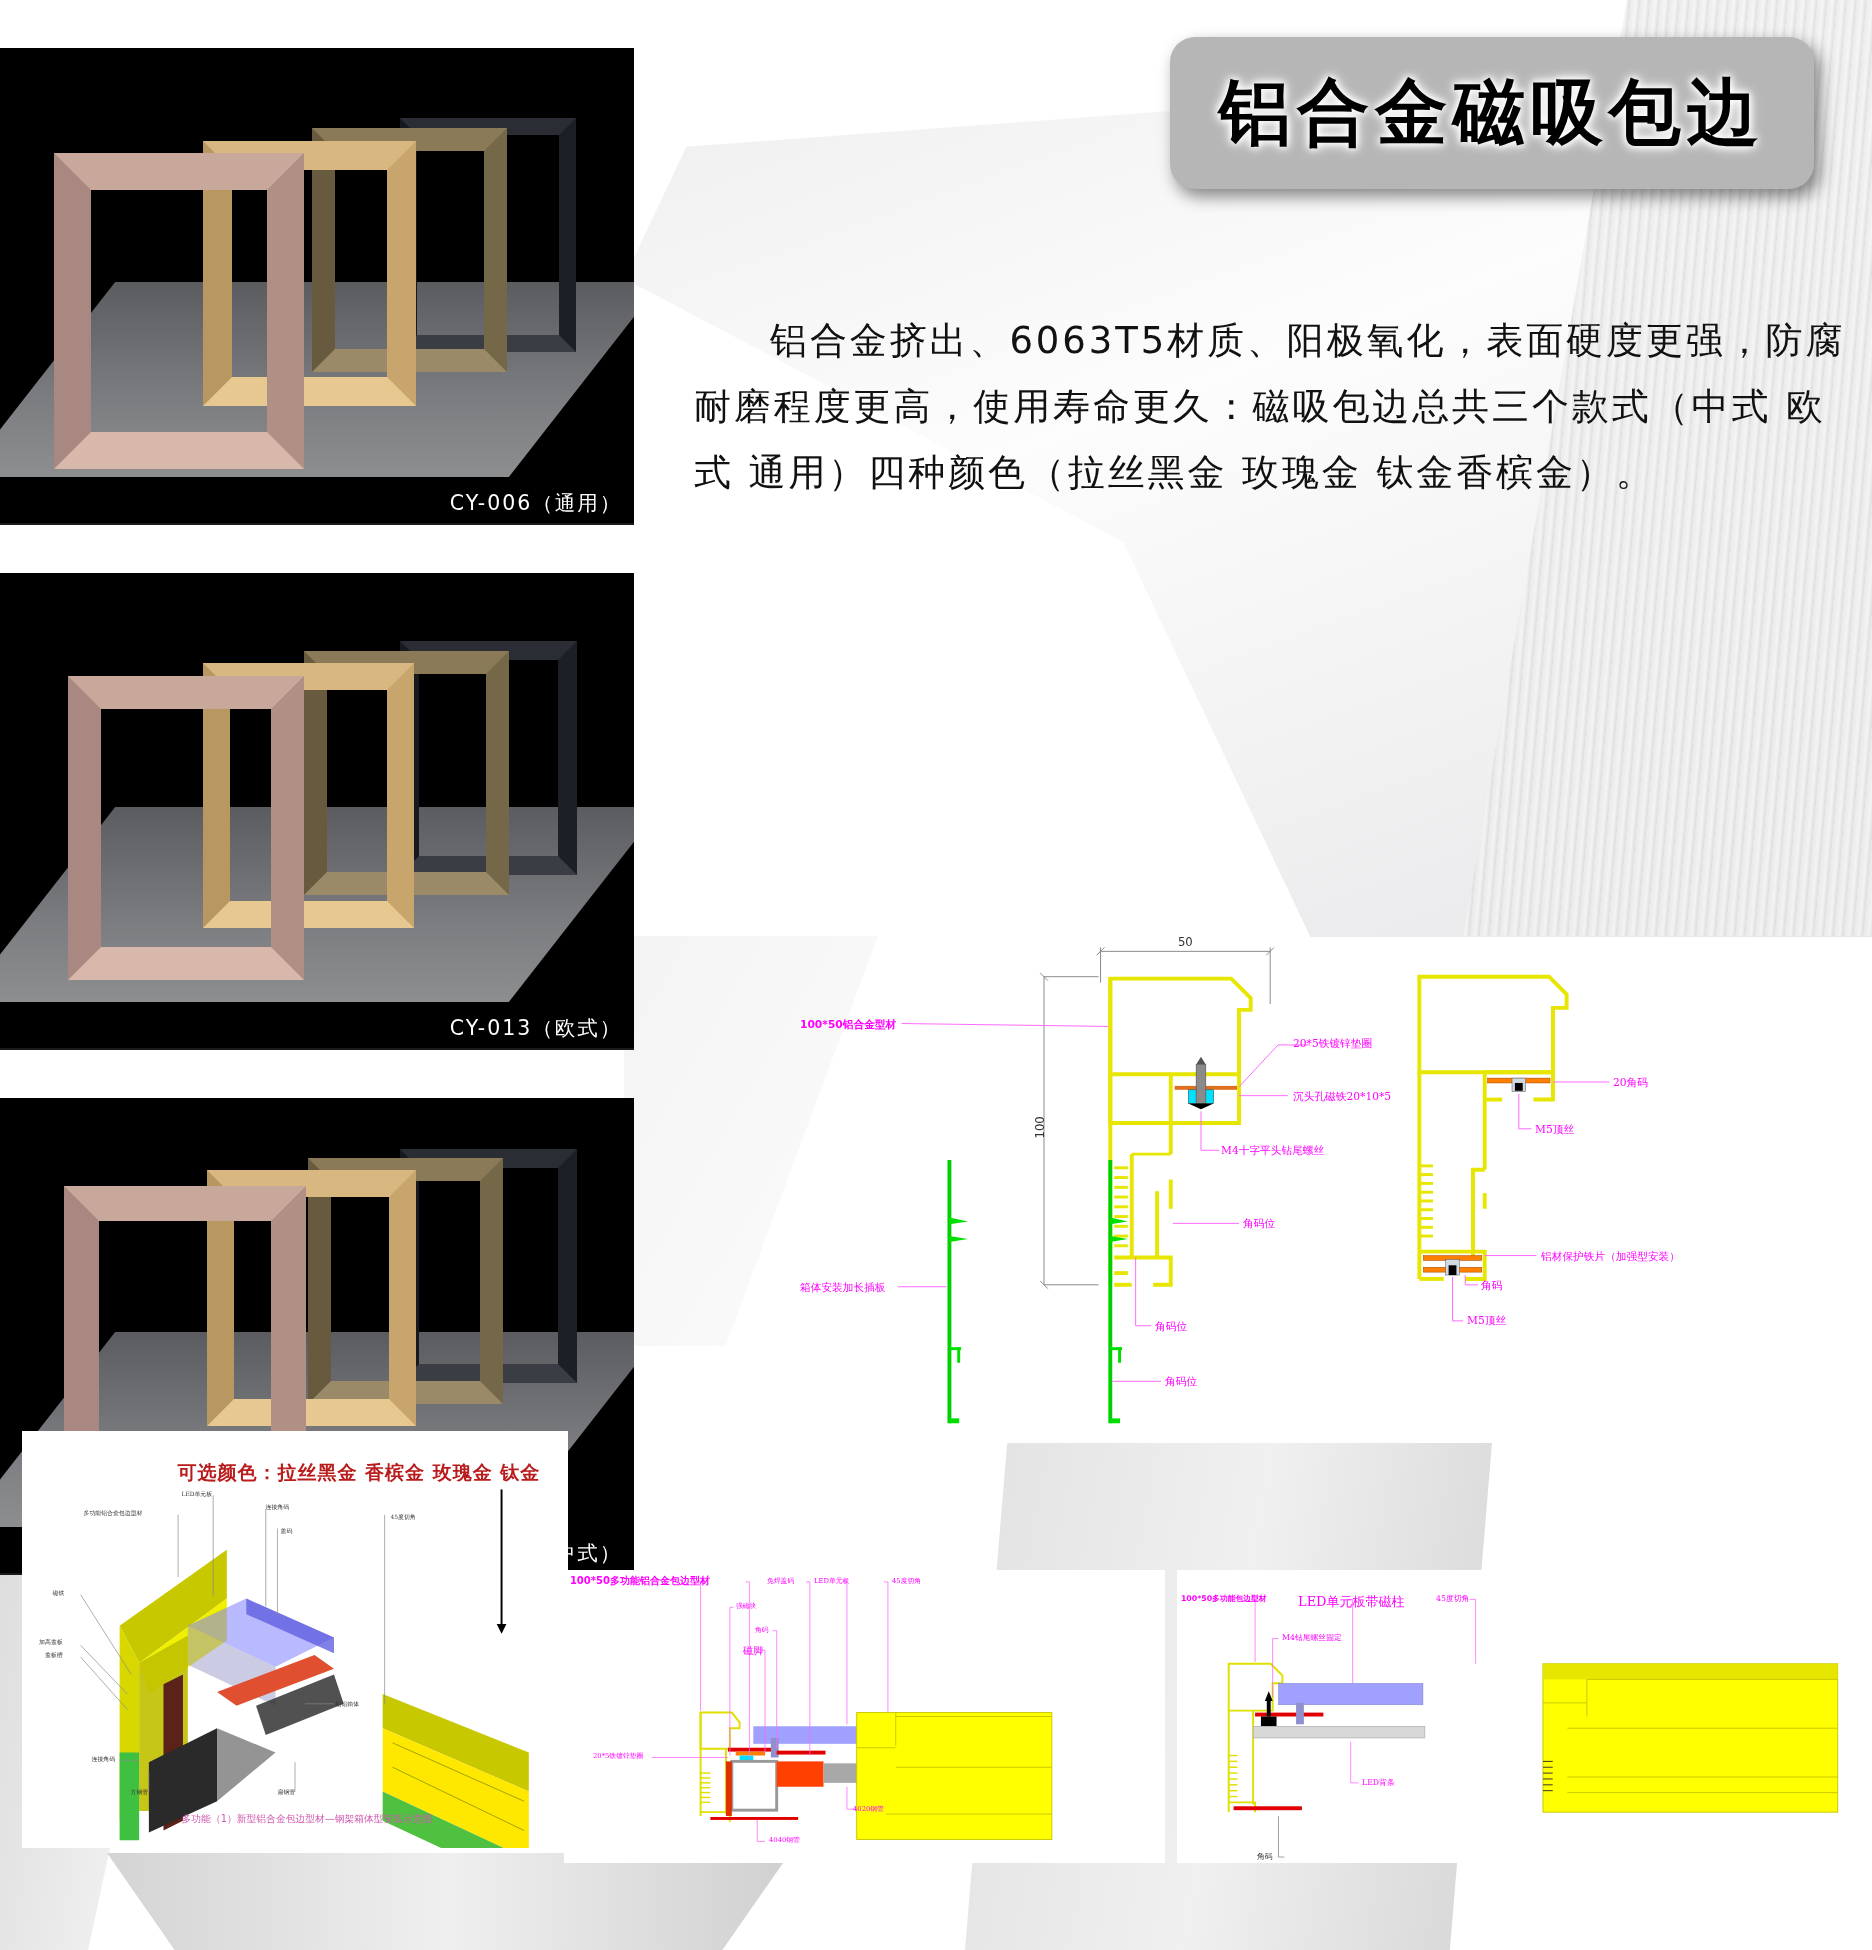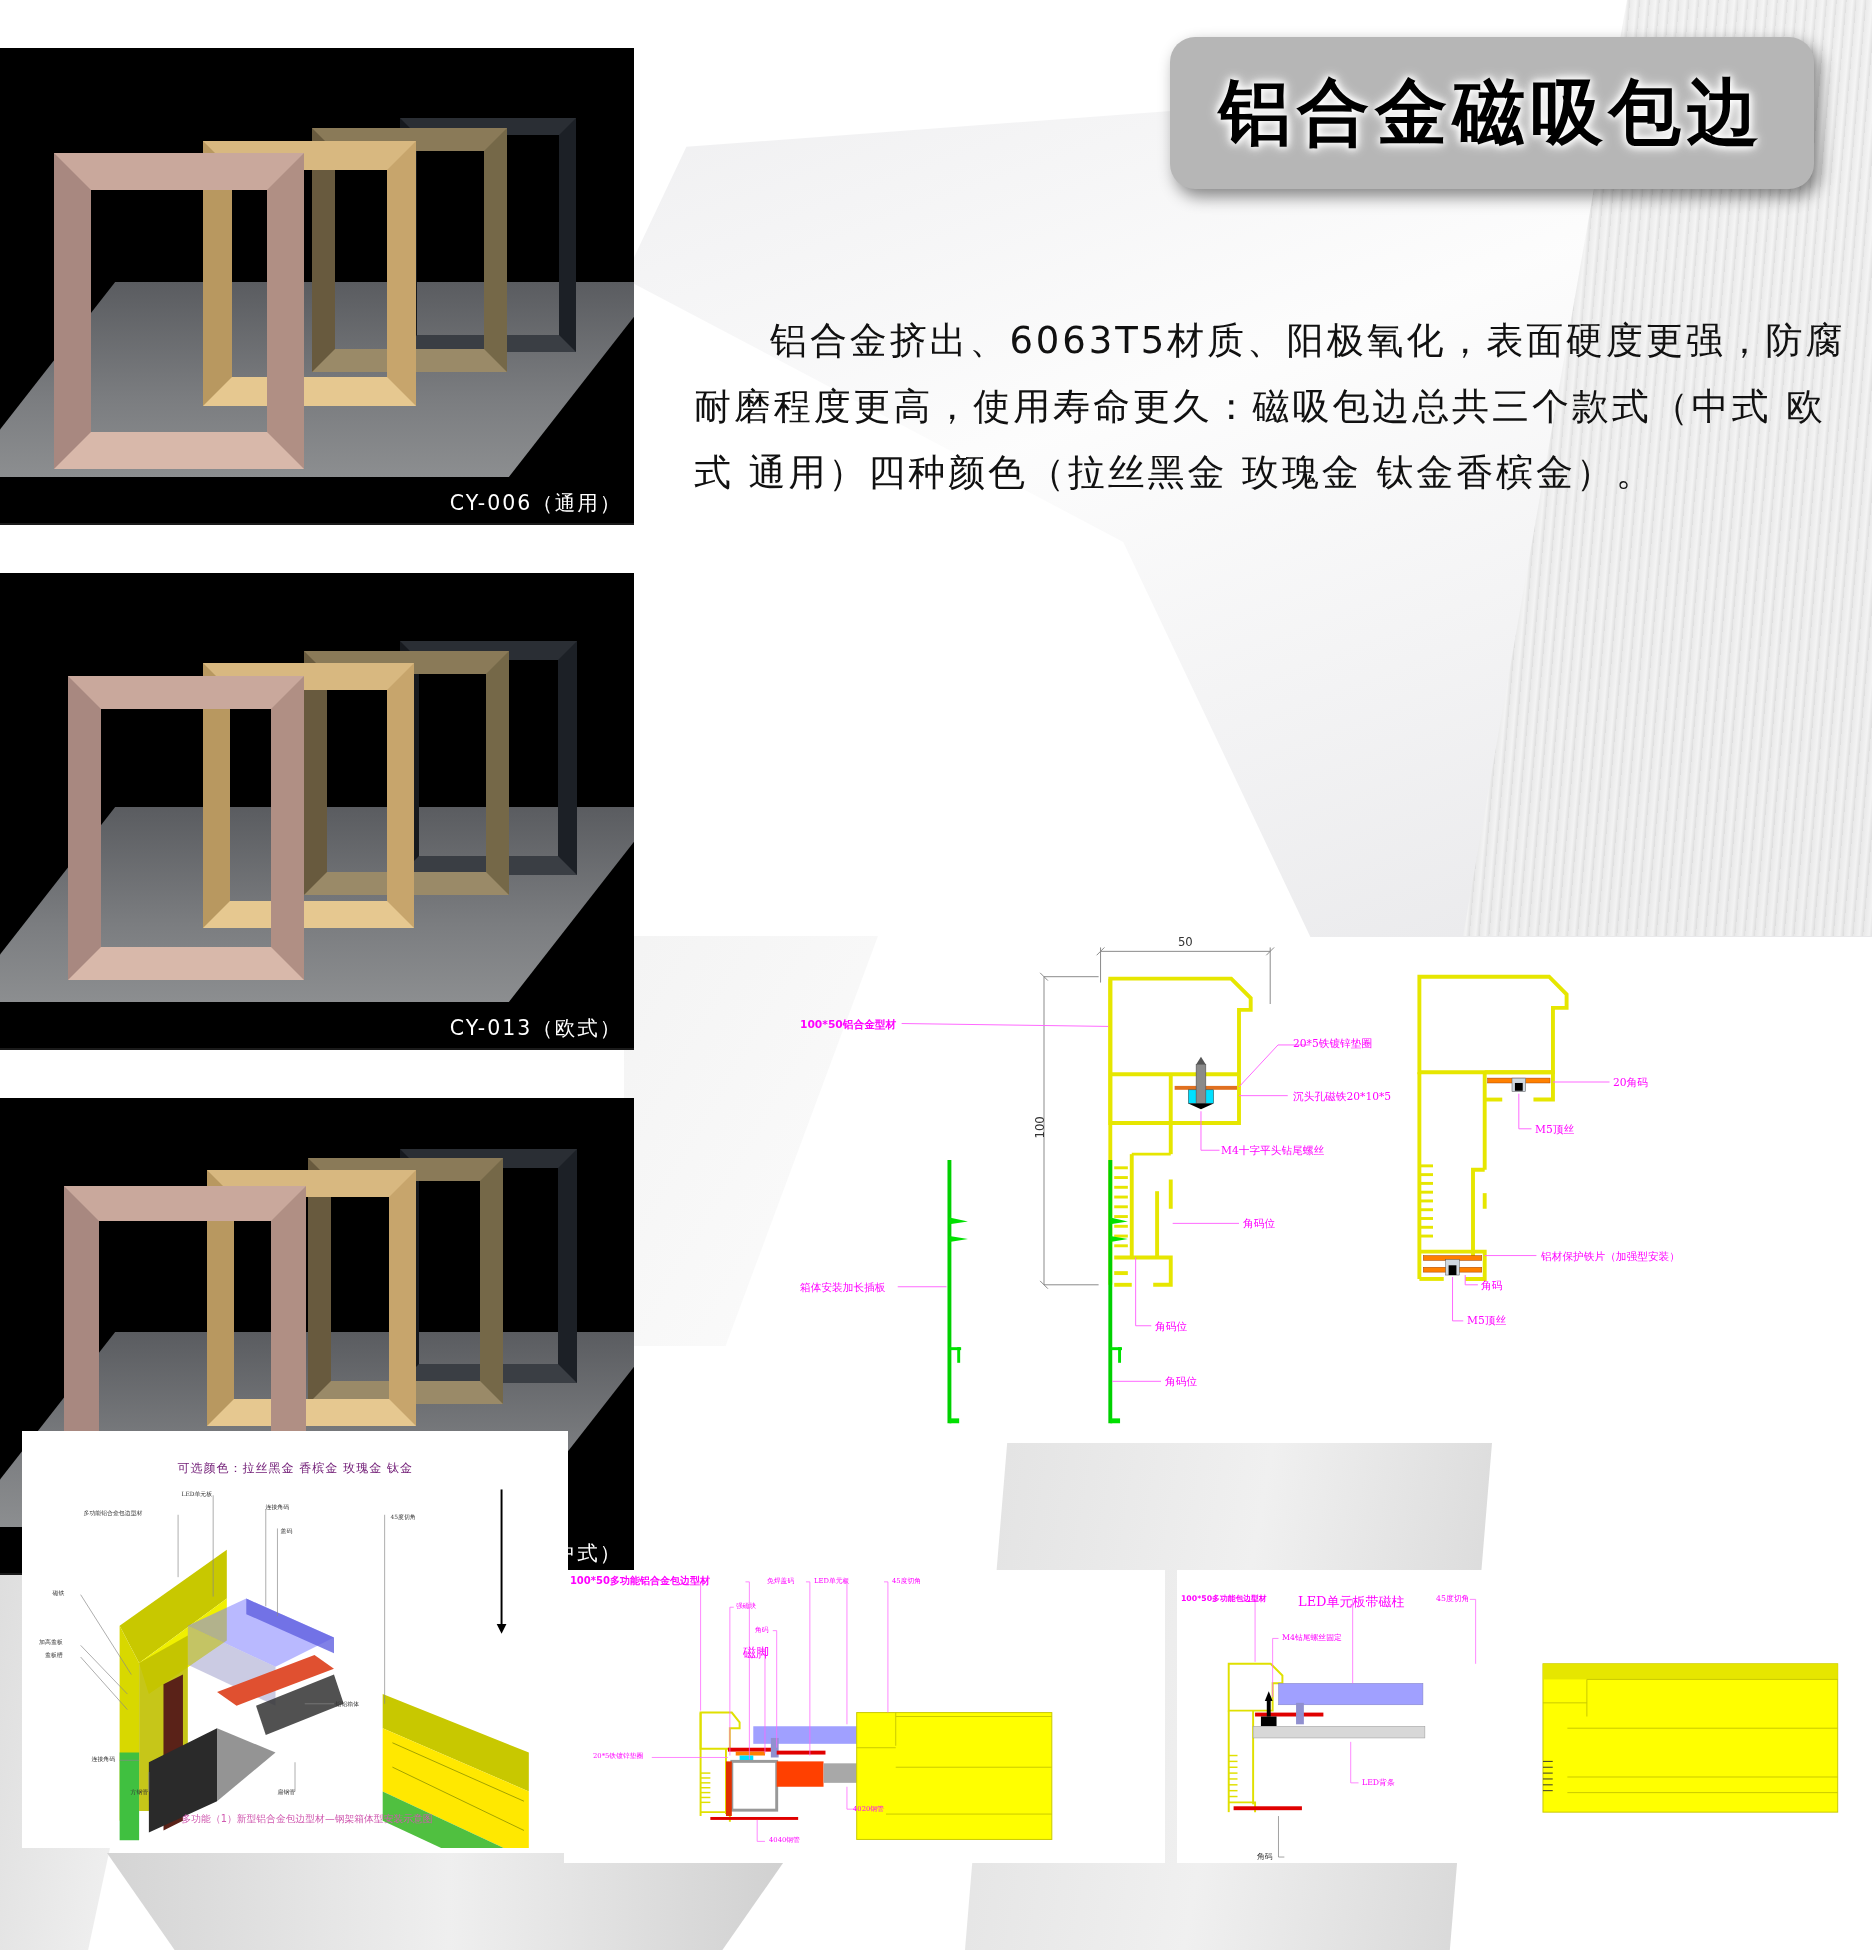--- a/index.html
+++ b/index.html
@@ -53,21 +53,21 @@
 
   
   .body-text { position: absolute; left: 694px; top: 308px; width: 1161px; font-size: 37px; line-height: 66px; color: #111; letter-spacing: 2.9px; }
   .body-text p { text-indent: 76px; }
 
   
   .drawing { position: absolute; }
   .lbl { font-family: "DejaVu Serif", serif; color: #ff00ff; font-size: 10.7px; white-space: nowrap; position: absolute; }
   .lbl-dark { color: #333; }
   .panel { position: absolute; background: #ffffff; }
-  .colors-title { position: absolute; font-weight: normal; font-size: 12px; color: #701a75; white-space: nowrap; letter-spacing: 1px; }
+  .colors-title { position: absolute; font-weight: bold; font-size: 19px; color: #b91c1c; white-space: nowrap; letter-spacing: 1px; }
   .caption-pink { position: absolute; font-size: 9.8px; color: #d05ab0; white-space: nowrap; }
 </style>
 </head>
 <body>
 
 <div class="bg-shape bg1"></div>
 <div class="bg-shape bg2"></div>
 <div class="bg-shape bg3"></div>
 <div class="bg-shape bg4"></div>
 <div class="bg-shape bg5"></div>
@@ -343,21 +343,21 @@
       <polyline points="290,222 290,245 300,245"></polyline>
       <polyline points="198,256 198,278 206,278"></polyline>
     </g>
   </svg>
   <span class="lbl" style="left:5.9px;top:3.9px;font-size:10px;font-weight:bold;font-family:'DejaVu Sans',sans-serif;">100*50多功能铝合金包边型材</span>
   <span class="lbl" style="left:203px;top:5.9px;font-size:6.8px;">免焊盖码</span>
   <span class="lbl" style="left:250px;top:5.9px;font-size:6.8px;">LED单元板</span>
   <span class="lbl" style="left:328px;top:5.9px;font-size:6.8px;">45度切角</span>
   <span class="lbl" style="left:172px;top:31px;font-size:6.8px;">强磁块</span>
   <span class="lbl" style="left:191px;top:55px;font-size:6.8px;">角码</span>
-  <span class="lbl" style="left:179px;top:74px;font-size:13px;">磁脚</span>
+  <span class="lbl" style="left:179px;top:74px;font-size:10px;">磁脚</span>
   <span class="lbl" style="left:29px;top:181px;font-size:6.8px;">20*5铁镀锌垫圈</span>
   <span class="lbl" style="left:289px;top:234px;font-size:6.8px;">4020钢管</span>
   <span class="lbl" style="left:205px;top:265px;font-size:6.8px;">4040钢管</span>
 </div>
 
 <div class="panel" style="left:1177px;top:1570px;width:689px;height:293px;">
   <svg width="689" height="293" viewBox="0 0 706 300">
     <g stroke="#e0e000" stroke-width="2" fill="none">
       <path d="M 53 96 L 96 96 L 108 108 L 108 116 L 98 116 L 98 144 L 53 144 Z"></path>
       <line x1="53" y1="144" x2="53" y2="248"></line>

